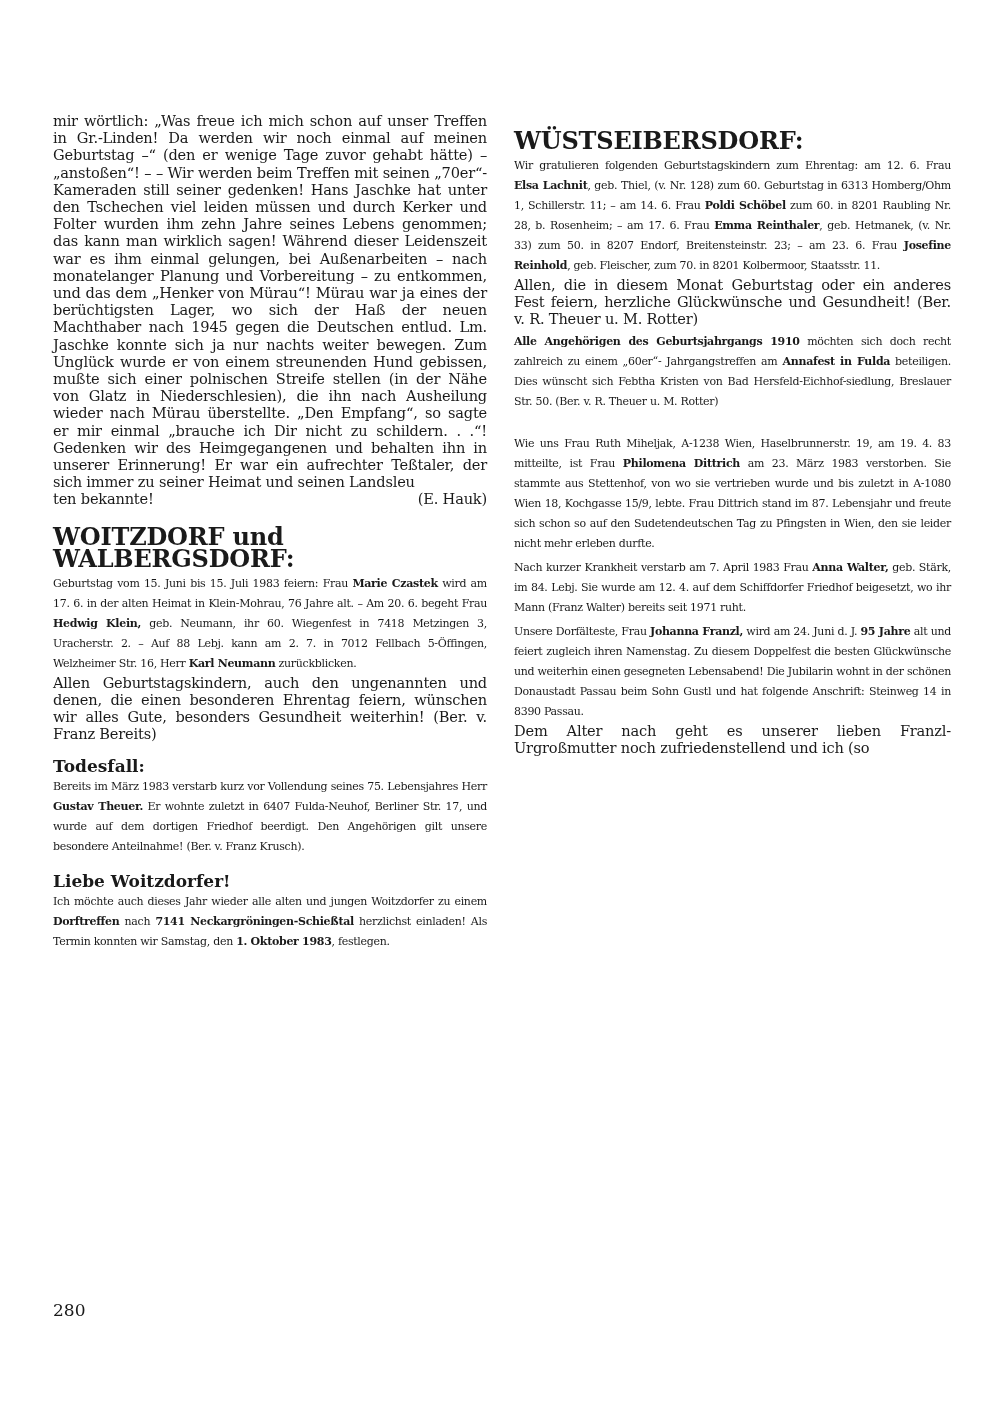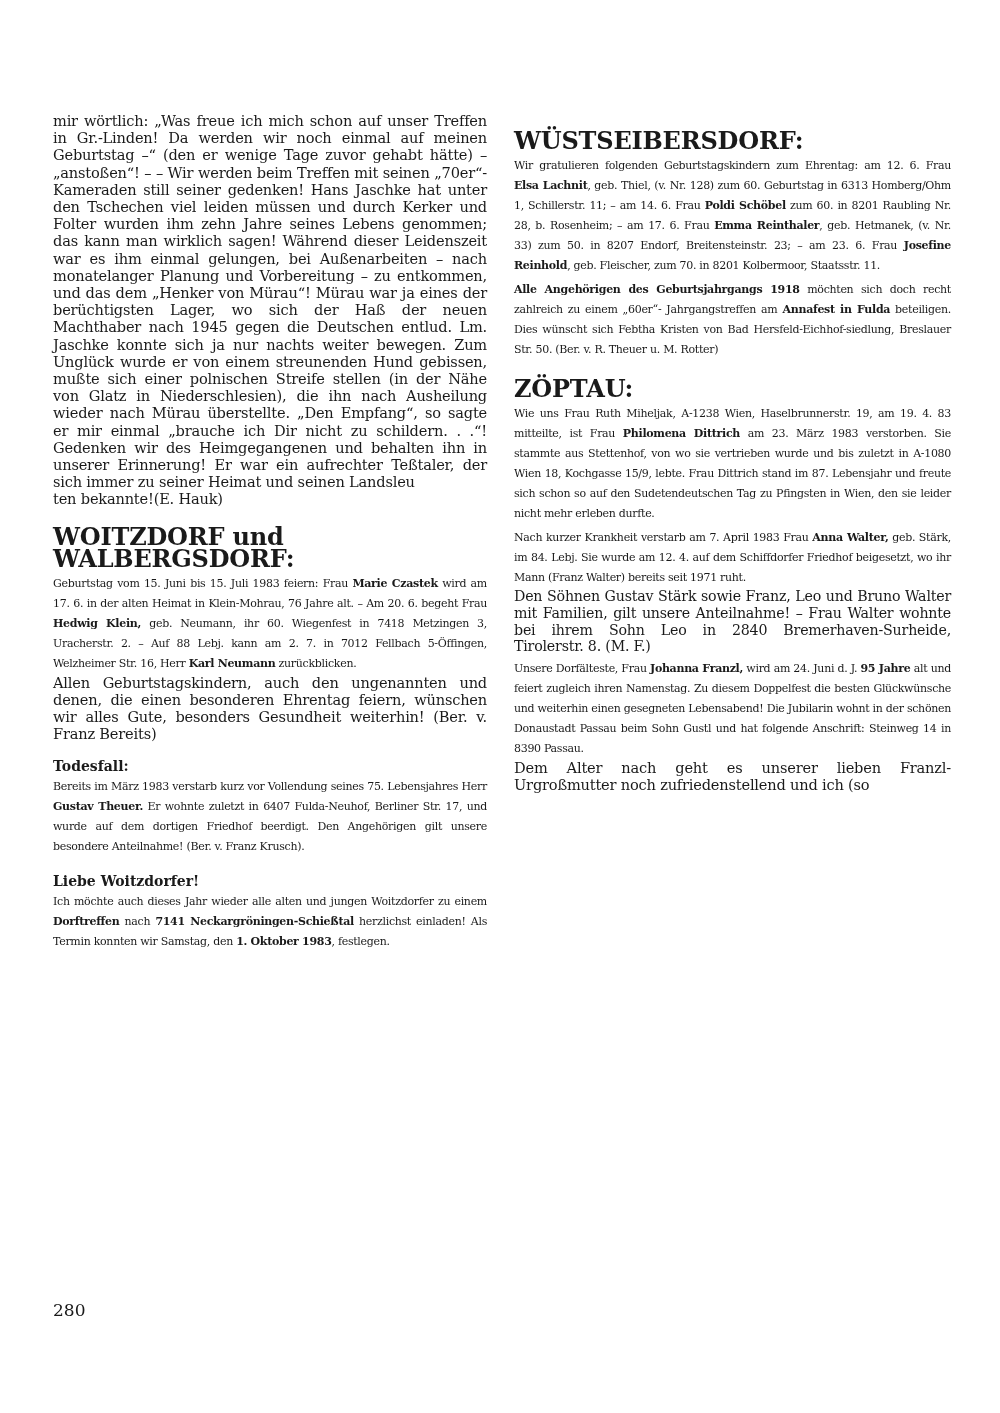--- a/index.html
+++ b/index.html
@@ -5,23 +5,23 @@
   html, body { margin: 0; padding: 0; background: #ffffff; }
   body { width: 1000px; height: 1413px; position: relative; overflow: hidden; color: #1a1a1a; }
   .col { position: absolute; top: 112px; font-family: "DejaVu Serif", "Liberation Serif", serif; }
   .col-left { left: 53px; width: 434px; }
   .col-right { left: 514px; width: 437px; }
   p { margin: 0; text-align: justify; hyphens: manual; }
   .s { font-size: 14.6px; line-height: 17.2px; letter-spacing: -0.2px; }
   .m { font-size: 11px; line-height: 20px; letter-spacing: -0.3px; }
   .xs { font-size: 14.2px; line-height: 16.8px; letter-spacing: -0.2px; }
   h2 { margin: 0; font-weight: bold; font-size: 24px; line-height: 22px; letter-spacing: -0.2px; }
-  h3 { margin: 0; font-weight: bold; font-size: 14px; line-height: 21px; }
+  h3 { margin: 0; font-weight: bold; font-size: 17px; line-height: 21px; }
   b { font-weight: bold; }
-  .sign { display: flex; }
+  .sign { display: flex; justify-content: space-between; }
   .page-num { position: absolute; left: 53px; top: 1300px; font-family: "DejaVu Serif", "Liberation Serif", serif; font-size: 17px; }
   .gap-s { height: 4px; }
   .gap-m { height: 14px; }
   .gap-l { height: 18px; }
 </style>
 </head>
 <body>
 
 <div class="col col-left">
   <p class="s">mir wörtlich: „Was freue ich mich schon auf unser Treffen in Gr.-Linden! Da werden wir noch einmal auf meinen Geburtstag –“ (den er wenige Tage zuvor gehabt hätte) – „anstoßen“! – – Wir werden beim Treffen mit seinen „70er“-Kameraden still seiner gedenken! Hans Jaschke hat unter den Tschechen viel leiden müssen und durch Kerker und Folter wurden ihm zehn Jahre seines Lebens genommen; das kann man wirklich sagen! Während dieser Leidenszeit war es ihm einmal gelungen, bei Außenarbeiten – nach monatelanger Planung und Vorbereitung – zu entkommen, und das dem „Hen­ker von Mürau“! Mürau war ja eines der berüchtig­sten Lager, wo sich der Haß der neuen Machthaber nach 1945 gegen die Deutschen entlud. Lm. Jaschke konnte sich ja nur nachts weiter bewegen. Zum Unglück wurde er von einem streunenden Hund gebissen, mußte sich einer polnischen Streife stel­len (in der Nähe von Glatz in Niederschlesien), die ihn nach Ausheilung wieder nach Mürau über­stellte. „Den Empfang“, so sagte er mir einmal „brauche ich Dir nicht zu schildern. . .“! Gedenken wir des Heimgegangenen und behalten ihn in unse­rer Erinnerung! Er war ein aufrechter Teßtaler, der sich immer zu seiner Heimat und seinen Landsleu­</p>
@@ -44,28 +44,27 @@
   <h3>Liebe Woitzdorfer!</h3>
   <p class="m"><span>Ich möchte auch dieses Jahr wieder alle alten und jungen Woitzdorfer zu einem </span><b>Dorftref­fen</b><span> nach </span><b>7141 Neckargröningen-Schießtal</b><span> herzlichst einladen! Als Termin konnten wir Samstag, den </span><b>1. Oktober 1983</b><span>, festlegen.</span></p>
 </div>
 
 <div class="col col-right">
 
   <div class="gap-l"></div>
   <h2>WÜSTSEIBERSDORF:</h2>
   <div class="gap-s"></div>
   <p class="m"><span>Wir gratulieren folgenden Geburtstagskin­dern zum Ehrentag: am 12. 6. Frau </span><b>Elsa Lachnit</b><span>, geb. Thiel, (v. Nr. 128) zum 60. Geburtstag in 6313 Homberg/Ohm 1, Schil­lerstr. 11; – am 14. 6. Frau </span><b>Poldi Schöbel</b><span> zum 60. in 8201 Raubling Nr. 28, b. Rosenheim; – am 17. 6. Frau </span><b>Emma Reinthaler</b><span>, geb. Het­manek, (v. Nr. 33) zum 50. in 8207 Endorf, Breitensteinstr. 23; – am 23. 6. Frau </span><b>Josefine Reinhold</b><span>, geb. Fleischer, zum 70. in 8201 Kolbermoor, Staatsstr. 11.</span></p>
+  <p class="s">Allen, die in diesem Monat Geburtstag oder ein anderes Fest feiern, herzliche Glückwünsche und Gesundheit! (Ber. v. R. Theuer u. M. Rotter)</p>
   <div class="gap-s"></div>
-  <p class="m"><b>Alle Angehörigen des Geburtsjahrgangs 1918</b><span> möchten sich doch recht zahlreich zu einem „60er“- Jahrgangstreffen am </span><b>Annafest in Fulda</b><span> beteiligen. Dies wünscht sich Feb­tha Kristen von Bad Hersfeld-Eichhof-sied­lung, Breslauer Str. 50. (Ber. v. R. Theuer u. M. Rotter)</span></p>
+  <p class="m"><b>Alle Angehörigen des Geburtsjahrgangs 1910</b><span> möchten sich doch recht zahlreich zu einem „60er“- Jahrgangstreffen am </span><b>Annafest in Fulda</b><span> beteiligen. Dies wünscht sich Feb­tha Kristen von Bad Hersfeld-Eichhof-sied­lung, Breslauer Str. 50. (Ber. v. R. Theuer u. M. Rotter)</span></p>
 
   <div class="gap-l"></div>
-  <h2>ZÖPTAU:</h2>
   <div class="gap-s"></div>
   <p class="m"><span>Wie uns Frau Ruth Miheljak, A-1238 Wien, Haselbrunnerstr. 19, am 19. 4. 83 mitteilte, ist Frau </span><b>Philomena Dittrich</b><span> am 23. März 1983 verstorben. Sie stammte aus Stettenhof, von wo sie vertrieben wurde und bis zuletzt in A-1080 Wien 18, Kochgasse 15/9, lebte. Frau Dittrich stand im 87. Lebensjahr und freute sich schon so auf den Sudetendeutschen Tag zu Pfingsten in Wien, den sie leider nicht mehr erleben durfte.</span></p>
   <div class="gap-s"></div>
   <p class="m"><span>Nach kurzer Krankheit verstarb am 7. April 1983 Frau </span><b>Anna Walter,</b><span> geb. Stärk, im 84. Lebj. Sie wurde am 12. 4. auf dem Schiffdor­fer Friedhof beigesetzt, wo ihr Mann (Franz Walter) bereits seit 1971 ruht.</span></p>
-  <p class="xs">Den Söhnen Gustav Stärk sowie Franz, Leo und Bruno Walter mit Familien, gilt unsere Anteil­nahme! – Frau Walter wohnte bei ihrem Sohn Leo in 2840 Bremerhaven-Surheide, Tirolerstr. 8. (M. F.)</p>
   <div class="gap-s"></div>
   <p class="m"><span>Unsere Dorfälteste, Frau </span><b>Johanna Franzl,</b><span> wird am 24. Juni d. J. </span><b>95 Jahre</b><span> alt und feiert zugleich ihren Namenstag. Zu diesem Dop­pelfest die besten Glückwünsche und weiter­hin einen gesegneten Lebensabend! Die Ju­bilarin wohnt in der schönen Donaustadt Passau beim Sohn Gustl und hat folgende Anschrift: Steinweg 14 in 8390 Passau.</span></p>
   <p class="s">Dem Alter nach geht es unserer lieben Franzl-Urgroßmutter noch zufriedenstellend und ich (so</p>
 </div>
 
 <div class="page-num">280</div>
 
 </body></html>

